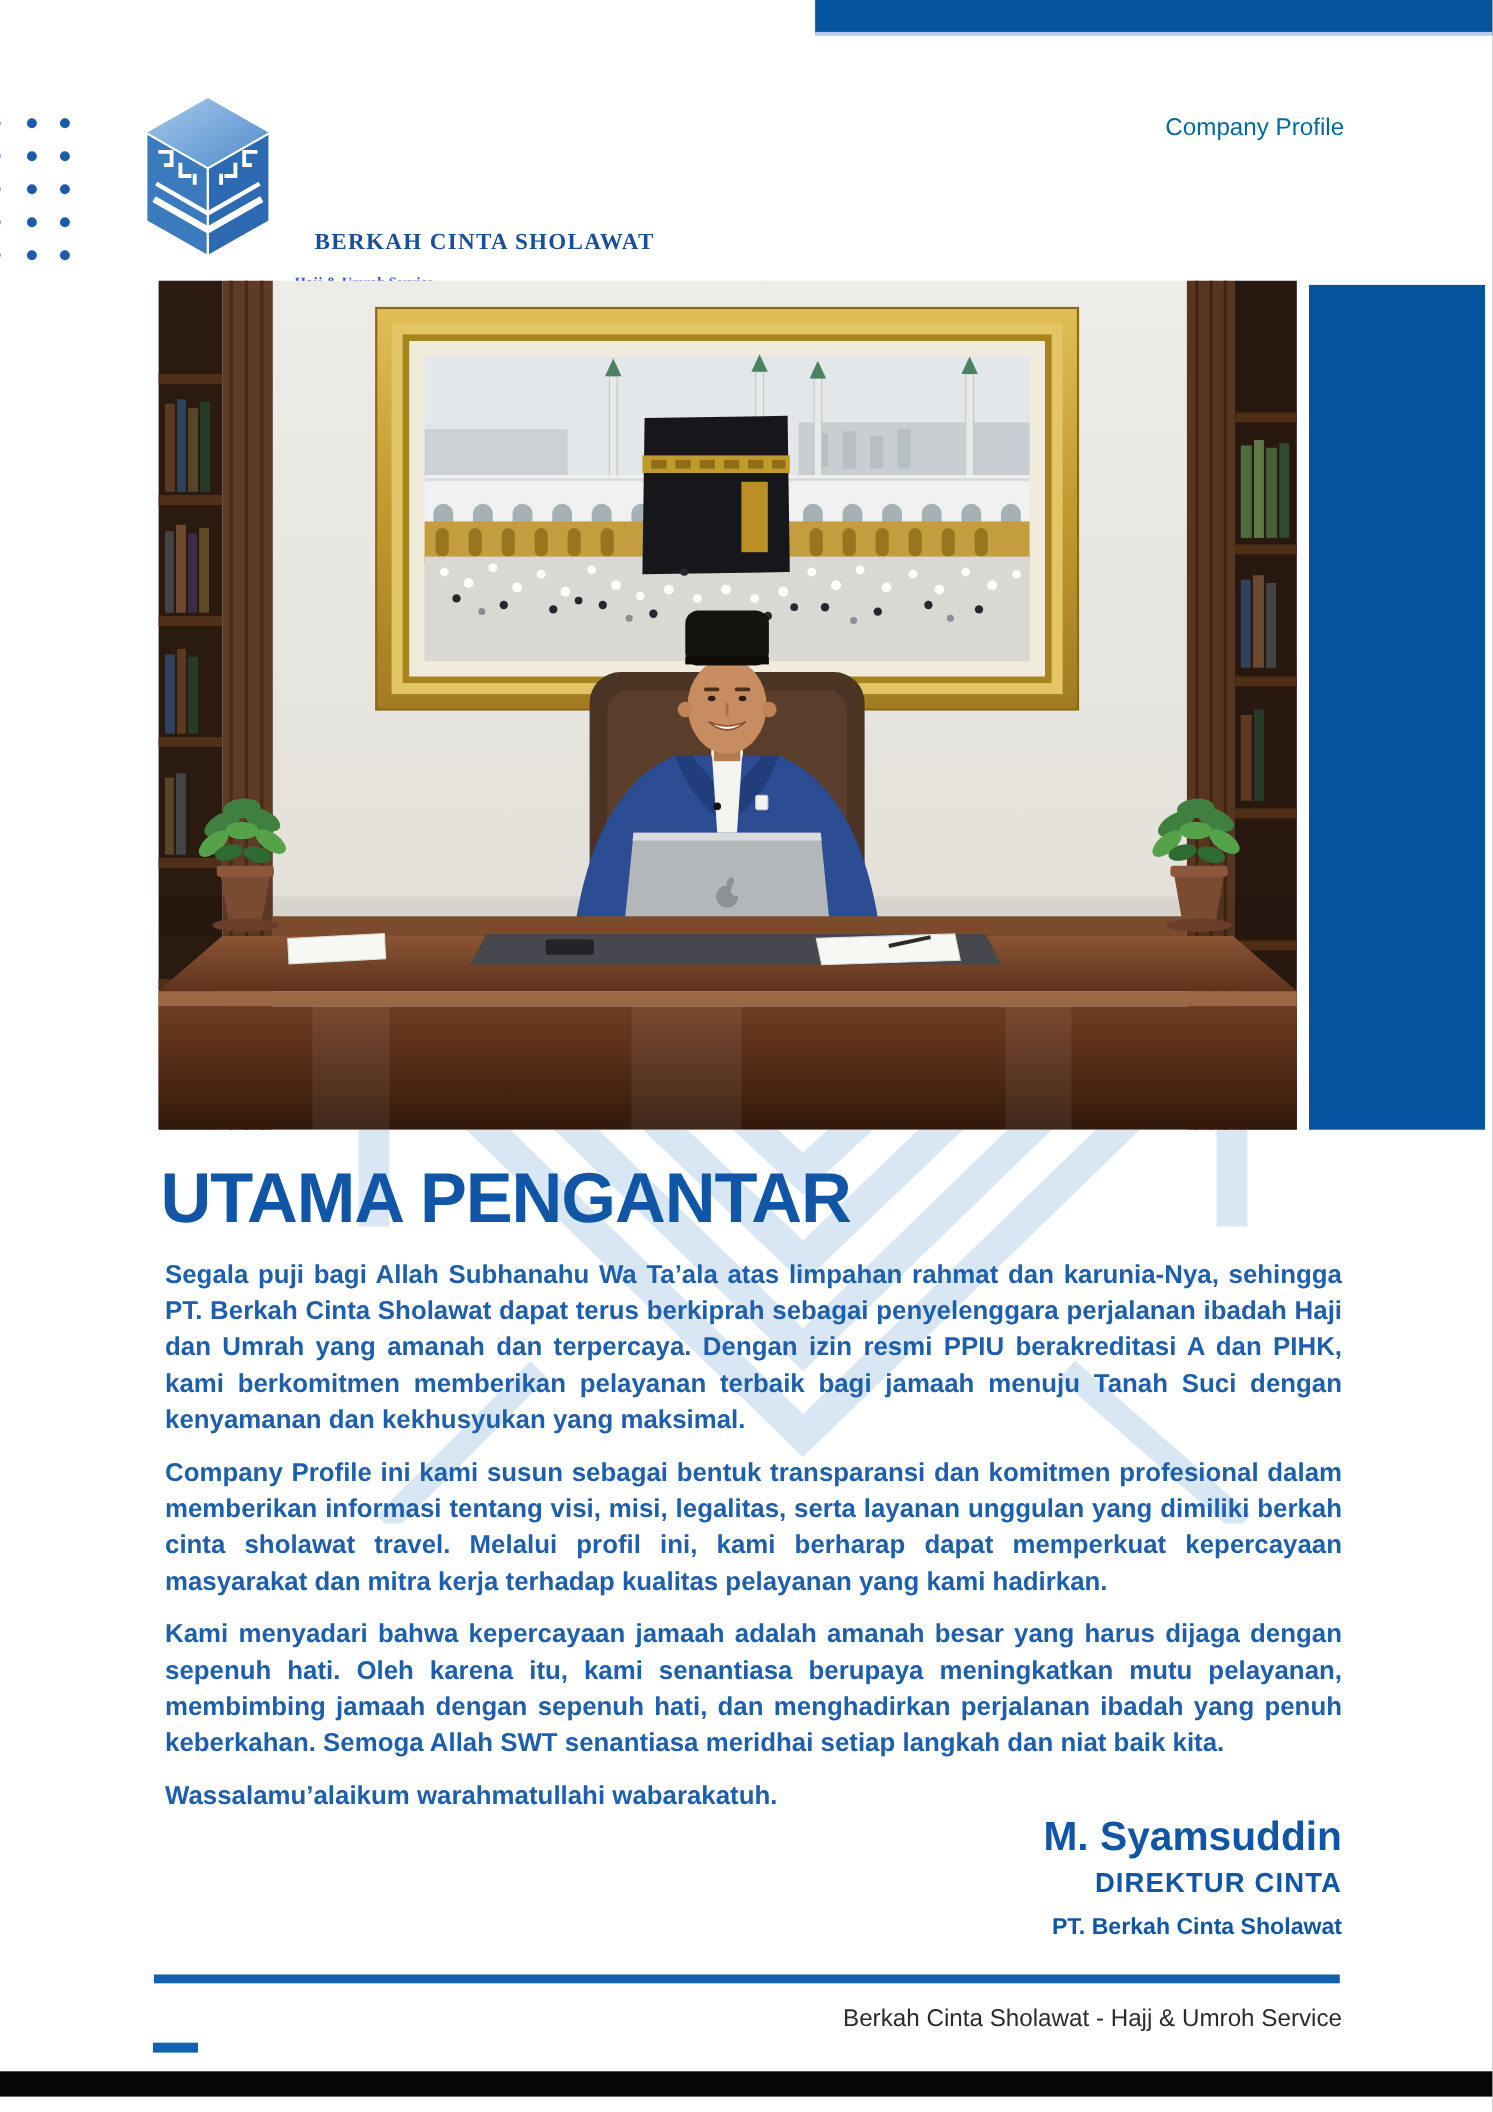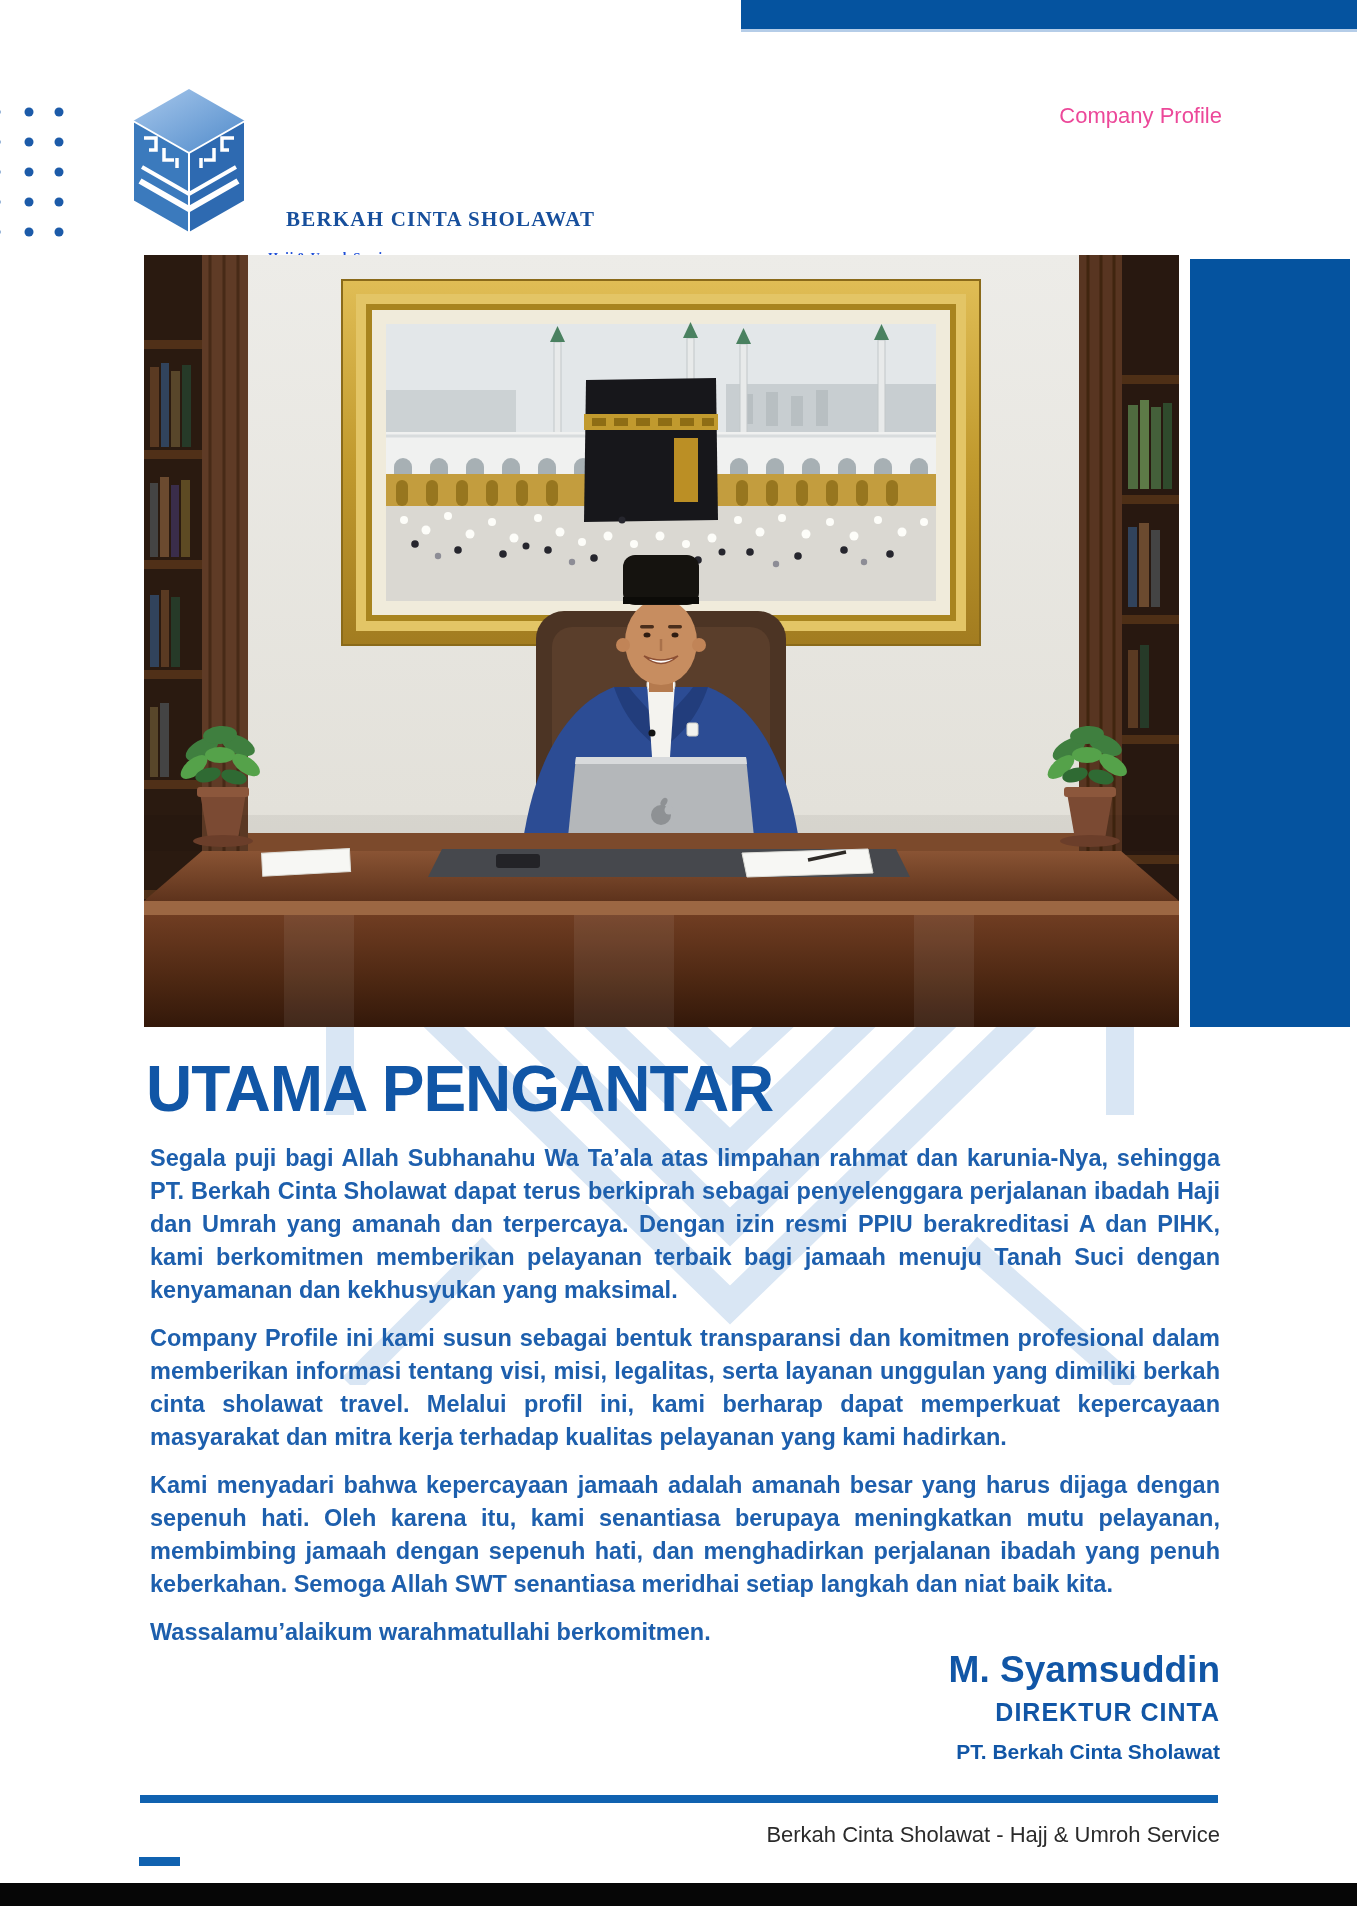--- a/index.html
+++ b/index.html
@@ -7,21 +7,21 @@
         overflow:hidden;font-family:"Liberation Sans",sans-serif;}
   .abs{position:absolute;}
 
   
   .top-bar{left:741px;top:0;width:616px;height:29px;background:#05539f;border-bottom:3px solid #b5cde8;}
   .dots-svg{left:-8px;top:104px;}
   .logo-cube{left:130px;top:86px;}
   .logo-arabic{left:268px;top:138px;font-size:44px;color:#3470b5;font-family:"DejaVu Sans",sans-serif;direction:rtl;white-space:nowrap;}
   .logo-name{left:286px;top:207px;font-size:21px;font-weight:600;letter-spacing:1.2px;color:#174f9c;font-family:"Liberation Serif",serif;white-space:nowrap;}
   .logo-tagline{left:268px;top:249px;font-size:13px;font-weight:bold;color:#1d4ed8;font-family:"Liberation Serif",serif;white-space:nowrap;}
-  .company-profile{right:135px;top:103px;font-size:22px;color:#ec4899;}
+  .company-profile{right:135px;top:103px;font-size:22px;color:#0369a1;}
 
   
   .photo{left:144px;top:255px;width:1035px;height:772px;z-index:2;}
   .side-bar{left:1190px;top:259px;width:160px;height:768px;background:#05539f;z-index:1;}
   .watermark{left:310px;top:995px;width:840px;height:390px;z-index:0;}
 
   
   .heading{left:146px;top:1052px;font-size:64px;font-weight:bold;letter-spacing:-1px;color:#1156a6;z-index:3;white-space:nowrap;}
   .content{left:150px;top:1142px;width:1070px;z-index:3;color:#1d5fad;font-size:23.5px;line-height:33px;font-weight:600;}
   .content p{margin:0 0 15px 0;text-align:justify;}
@@ -405,21 +405,21 @@
   </svg>
 
   <div class="abs side-bar"></div>
 
   <div class="abs heading">UTAMA PENGANTAR</div>
 
   <div class="abs content">
     <p>Segala puji bagi Allah Subhanahu Wa Ta’ala atas limpahan rahmat dan karunia-Nya, sehingga PT. Berkah Cinta Sholawat dapat terus berkiprah sebagai penyelenggara perjalanan ibadah Haji dan Umrah yang amanah dan terpercaya. Dengan izin resmi PPIU berakreditasi A dan PIHK, kami berkomitmen memberikan pelayanan terbaik bagi jamaah menuju Tanah Suci dengan kenyamanan dan kekhusyukan yang maksimal.</p>
     <p>Company Profile ini kami susun sebagai bentuk transparansi dan komitmen profesional dalam memberikan informasi tentang visi, misi, legalitas, serta layanan unggulan yang dimiliki berkah cinta sholawat travel. Melalui profil ini, kami berharap dapat memperkuat kepercayaan masyarakat dan mitra kerja terhadap kualitas pelayanan yang kami hadirkan.</p>
     <p>Kami menyadari bahwa kepercayaan jamaah adalah amanah besar yang harus dijaga dengan sepenuh hati. Oleh karena itu, kami senantiasa berupaya meningkatkan mutu pelayanan, membimbing jamaah dengan sepenuh hati, dan menghadirkan perjalanan ibadah yang penuh keberkahan. Semoga Allah SWT senantiasa meridhai setiap langkah dan niat baik kita.</p>
-    <p class="salam">Wassalamu’alaikum warahmatullahi berkomitmen.</p>
+    <p class="salam">Wassalamu’alaikum warahmatullahi wabarakatuh.</p>
   </div>
 
   <div class="abs signature">
     <div class="sig-name">M. Syamsuddin</div>
     <div class="sig-title">DIREKTUR CINTA</div>
     <div class="sig-company">PT. Berkah Cinta Sholawat</div>
   </div>
 
   <div class="abs footer-line"></div>
   <div class="abs footer-text">Berkah Cinta Sholawat - Hajj &amp; Umroh Service</div>

